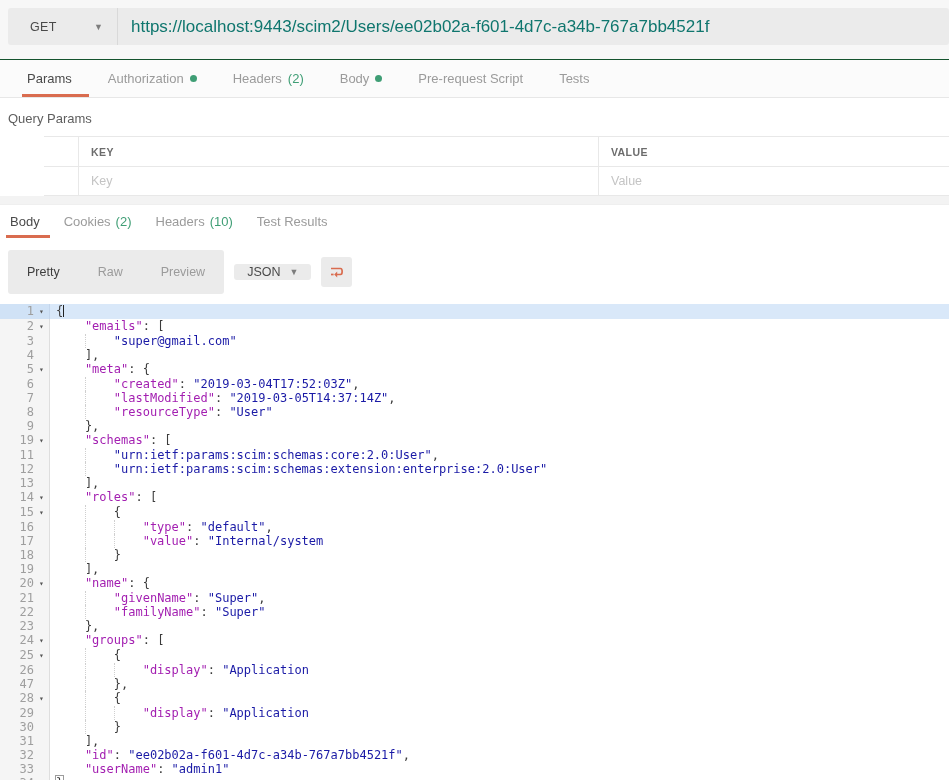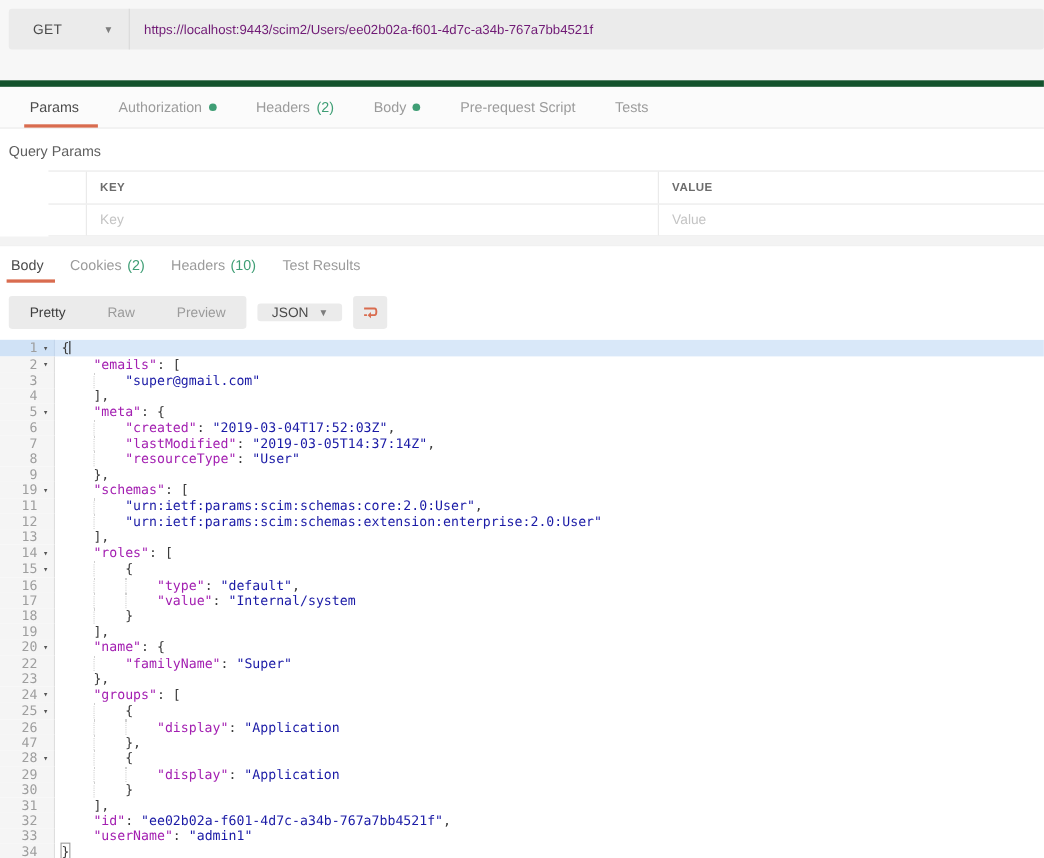--- a/index.html
+++ b/index.html
@@ -1,27 +1,27 @@
 <!DOCTYPE html>
 <html><head>
 <meta charset="utf-8">
 <style>
   * { margin:0; padding:0; box-sizing:border-box; }
   html,body { width:949px; height:780px; overflow:hidden; background:#ffffff;
               font-family:"Liberation Sans", sans-serif; }
 
   
-  .top-strip { background:#f7f7f7; padding:8px 0 28px 8px; border-bottom:6px solid #14532d; }
+  .top-strip { background:#f7f7f7; padding:8px 0 14px 8px; border-bottom:1px solid #14532d; }
   .request-bar { display:flex; height:37px; background:#ebebeb; border-radius:3px; align-items:stretch; }
   .method-select { flex:0 0 110px; display:flex; align-items:center; justify-content:space-between;
                    padding:0 14px 0 22px; border-right:1px solid #d9d9d9; cursor:pointer; }
   .method-label { font-size:12.5px; color:#4a4a4a; letter-spacing:.3px; }
   .caret { font-size:9px; color:#7d7d7d; }
   .url-field { flex:1; display:flex; align-items:center; padding-left:13px;
-               font-size:12px; color:#701a75; white-space:nowrap; overflow:hidden; }
+               font-size:17px; color:#0f766e; white-space:nowrap; overflow:hidden; }
 
   
   .tabs { display:flex; align-items:stretch; background:#fbfbfb; border-bottom:1px solid #e7e7e7;
           height:38px; padding-left:24px; }
   .tab { display:flex; align-items:center; gap:6px; padding:0 3px; margin-right:30px;
          font-size:13px; color:#9b9b9b; cursor:pointer; position:relative; white-space:nowrap; }
   .tab.active { color:#4a4a4a; }
   .tab.active::after { content:""; position:absolute; left:-2px; right:-14px; bottom:0;
                        height:3px; background:#d96c4f; }
   .dot { width:7px; height:7px; border-radius:50%; background:#3f9e75; display:inline-block; }
@@ -44,21 +44,21 @@
   
   .resp-tabs { display:flex; align-items:stretch; height:33px; padding-left:8px; background:#ffffff; }
   .resp-tab { display:flex; align-items:center; gap:5px; padding:0 2px; margin-right:20px;
               font-size:13px; color:#9b9b9b; cursor:pointer; position:relative; white-space:nowrap; }
   .resp-tab.active { color:#4a4a4a; }
   .resp-tab.active::after { content:""; position:absolute; left:-2px; right:-8px; bottom:0;
                             height:3px; background:#d96c4f; }
 
   
   .resp-toolbar { display:flex; align-items:center; padding:12px 0 9px 8px; background:#fff; }
-  .view-group { display:flex; background:#ebebeb; border-radius:3px; height:30px; }
+  .view-group { display:flex; background:#ebebeb; border-radius:3px; height:44px; }
   .view-btn { display:flex; align-items:center; padding:0 19px; font-size:12.5px;
               color:#9b9b9b; cursor:pointer; }
   .view-btn.active { color:#3d3d3d; }
   .format-select { display:flex; align-items:center; gap:9px; background:#ebebeb; border-radius:3px;
                    height:16px; padding:0 13px; margin-left:10px; font-size:12.5px; color:#4a4a4a; cursor:pointer; }
   .wrap-btn { width:31px; height:30px; background:#ebebeb; border:none; border-radius:3px;
               margin-left:10px; display:flex; align-items:center; justify-content:center; cursor:pointer; }
 
   
   .code-viewer { background:#ffffff; height:497px; overflow:hidden; position:relative; padding-top:1px; }
@@ -311,20 +311,27 @@
       </div>
       <div class="cm-row">
         <span class="cm-gutter">
           <span class="cm-ln">20</span>
           <span class="cm-fold">▾</span>
         </span>
         <span class="cm-content"><span class="cm-indent"></span><span class="tok-key">"name"</span><span class="tok-pun">: {</span></span>
       </div>
       <div class="cm-row">
         <span class="cm-gutter">
+          <span class="cm-ln">21</span>
+          <span class="cm-fold"></span>
+        </span>
+        <span class="cm-content"><span class="cm-indent"></span><span class="cm-indent guide"></span><span class="tok-key">"givenName"</span><span class="tok-pun">: </span><span class="tok-str">"Super"</span><span class="tok-pun">,</span></span>
+      </div>
+      <div class="cm-row">
+        <span class="cm-gutter">
           <span class="cm-ln">22</span>
           <span class="cm-fold"></span>
         </span>
         <span class="cm-content"><span class="cm-indent"></span><span class="cm-indent guide"></span><span class="tok-key">"familyName"</span><span class="tok-pun">: </span><span class="tok-str">"Super"</span></span>
       </div>
       <div class="cm-row">
         <span class="cm-gutter">
           <span class="cm-ln">23</span>
           <span class="cm-fold"></span>
         </span>

